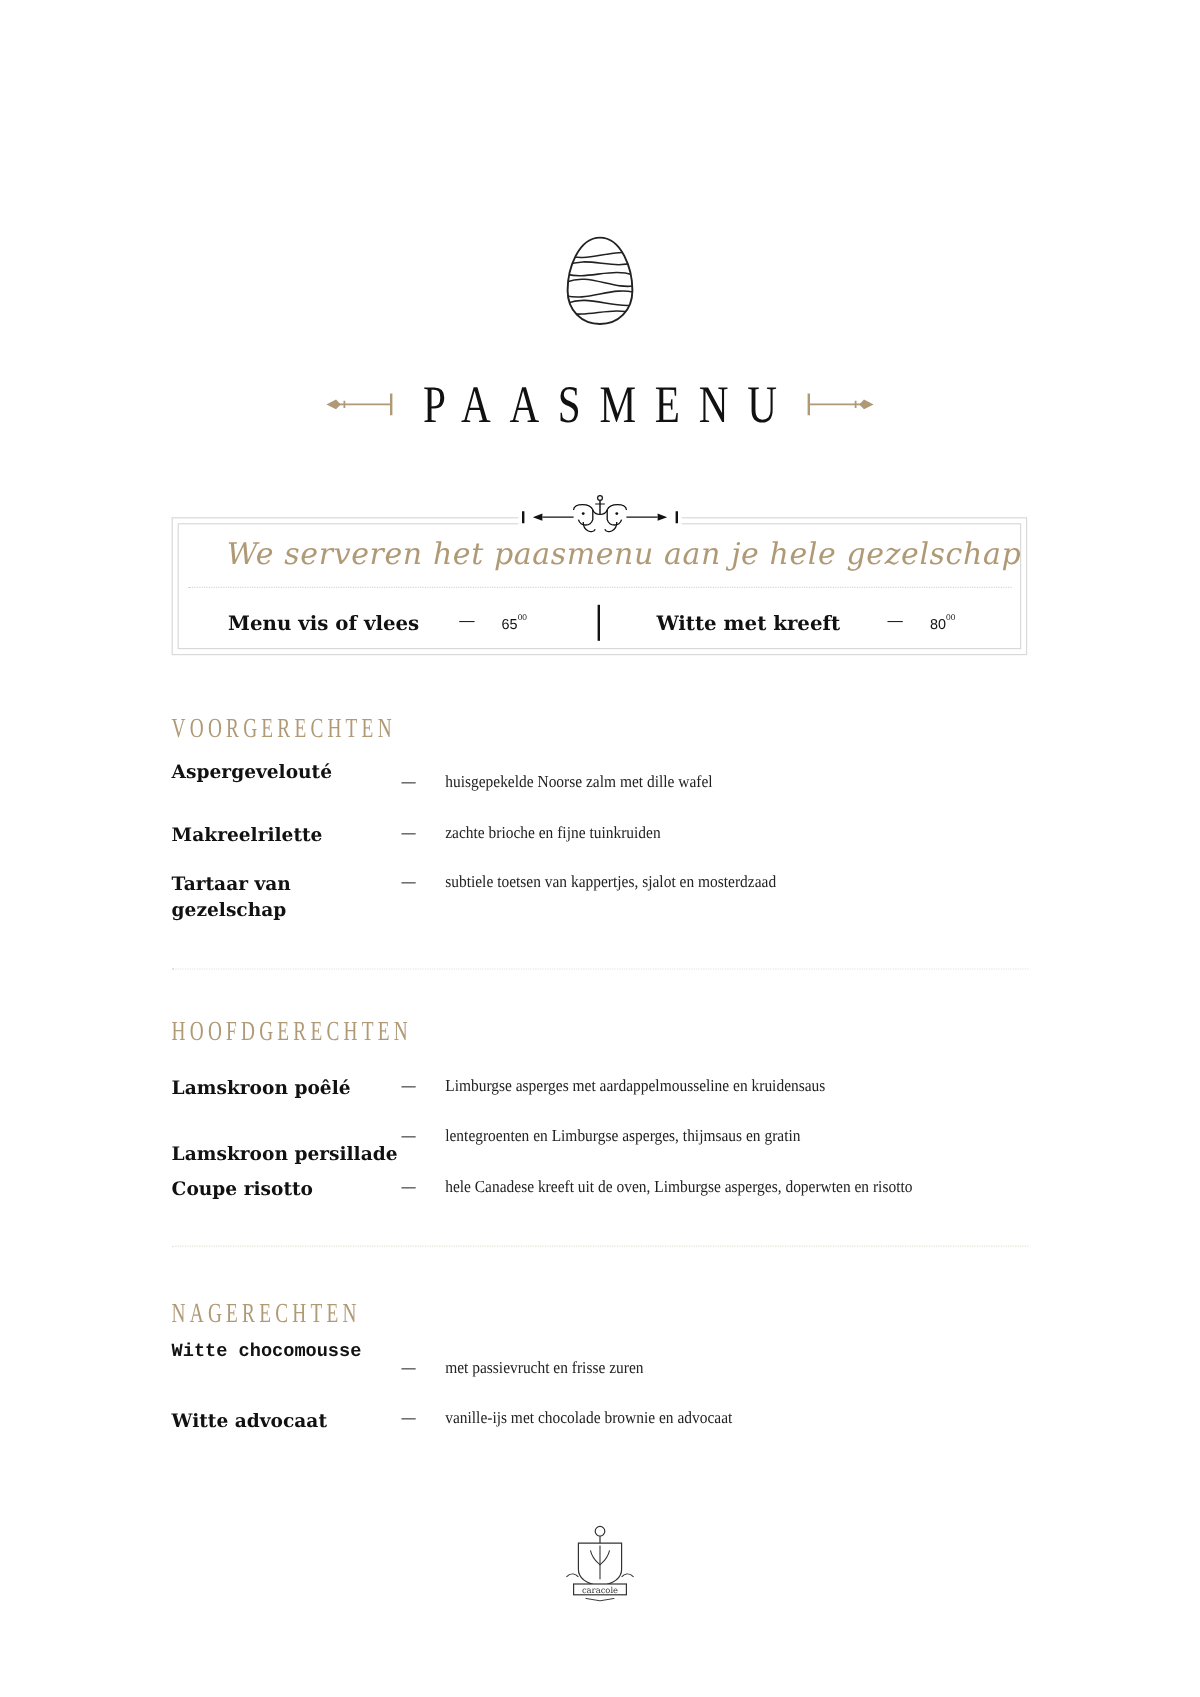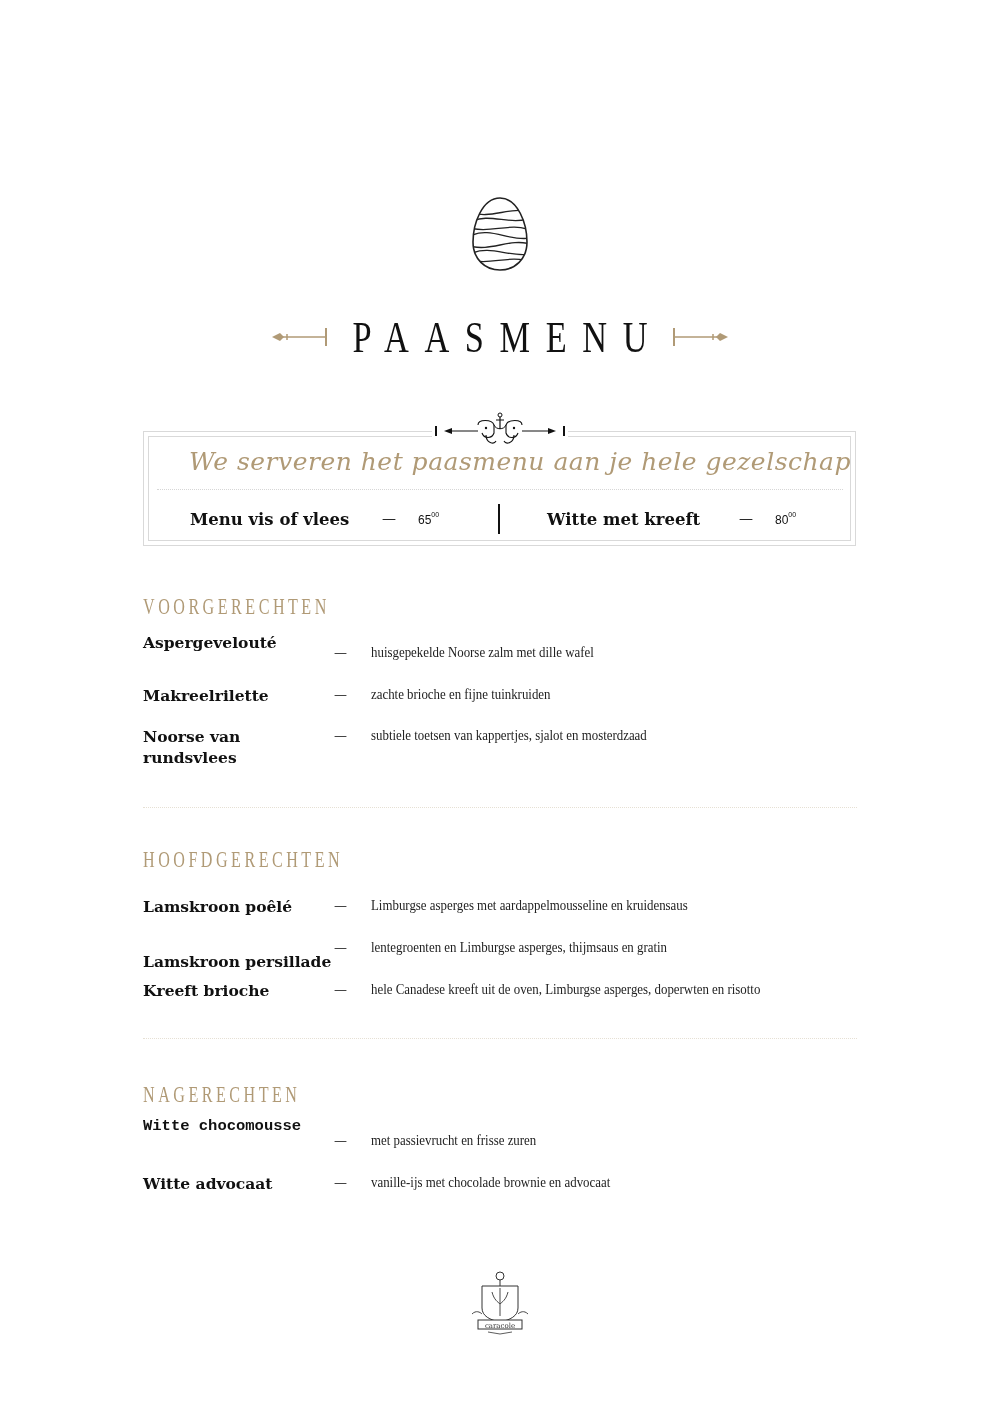--- a/index.html
+++ b/index.html
@@ -107,37 +107,37 @@
 <div class="section-title" style="top:594px;">VOORGERECHTEN</div>
 
 <div class="dish" style="top:620px;margin-top:12px;">Aspergevelouté</div>
 <div class="dash" style="top:645px;">—</div>
 <div class="desc" style="top:645px;">huisgepekelde Noorse zalm met dille wafel</div>
 
 <div class="dish" style="top:685px;">Makreelrilette</div>
 <div class="dash" style="top:687px;">—</div>
 <div class="desc" style="top:687px;">zachte brioche en fijne tuinkruiden</div>
 
-<div class="dish" style="top:726px; width:170px;">Noorse van rundsvlees</div>
+<div class="dish" style="top:726px; width:170px;">Tartaar van gezelschap</div>
 <div class="dash" style="top:728px;">—</div>
 <div class="desc" style="top:728px;">subtiele toetsen van kappertjes, sjalot en mosterdzaad</div>
 
 <div class="sep" style="top:807px;"></div>
 
 <div class="section-title" style="top:847px;">HOOFDGERECHTEN</div>
 
 <div class="dish" style="top:896px;">Lamskroon poêlé</div>
 <div class="dash" style="top:898px;">—</div>
 <div class="desc" style="top:898px;">Limburgse asperges met aardappelmousseline en kruidensaus</div>
 
 <div class="dish" style="top:951px; width:200px;">Lamskroon persillade</div>
 <div class="dash" style="top:940px;">—</div>
 <div class="desc" style="top:940px;">lentegroenten en Limburgse asperges, thijmsaus en gratin</div>
 
-<div class="dish" style="top:980px;">Kreeft brioche</div>
+<div class="dish" style="top:980px;">Coupe risotto</div>
 <div class="dash" style="top:982px;">—</div>
 <div class="desc" style="top:982px;">hele Canadese kreeft uit de oven, Limburgse asperges, doperwten en risotto</div>
 
 <div class="sep" style="top:1038px;"></div>
 
 <div class="section-title" style="top:1082px;">NAGERECHTEN</div>
 
 <div class="dish" style="top:1116px;font-family:Liberation Mono, monospace;">Witte chocomousse</div>
 <div class="dash" style="top:1133px;">—</div>
 <div class="desc" style="top:1133px;">met passievrucht en frisse zuren</div>

